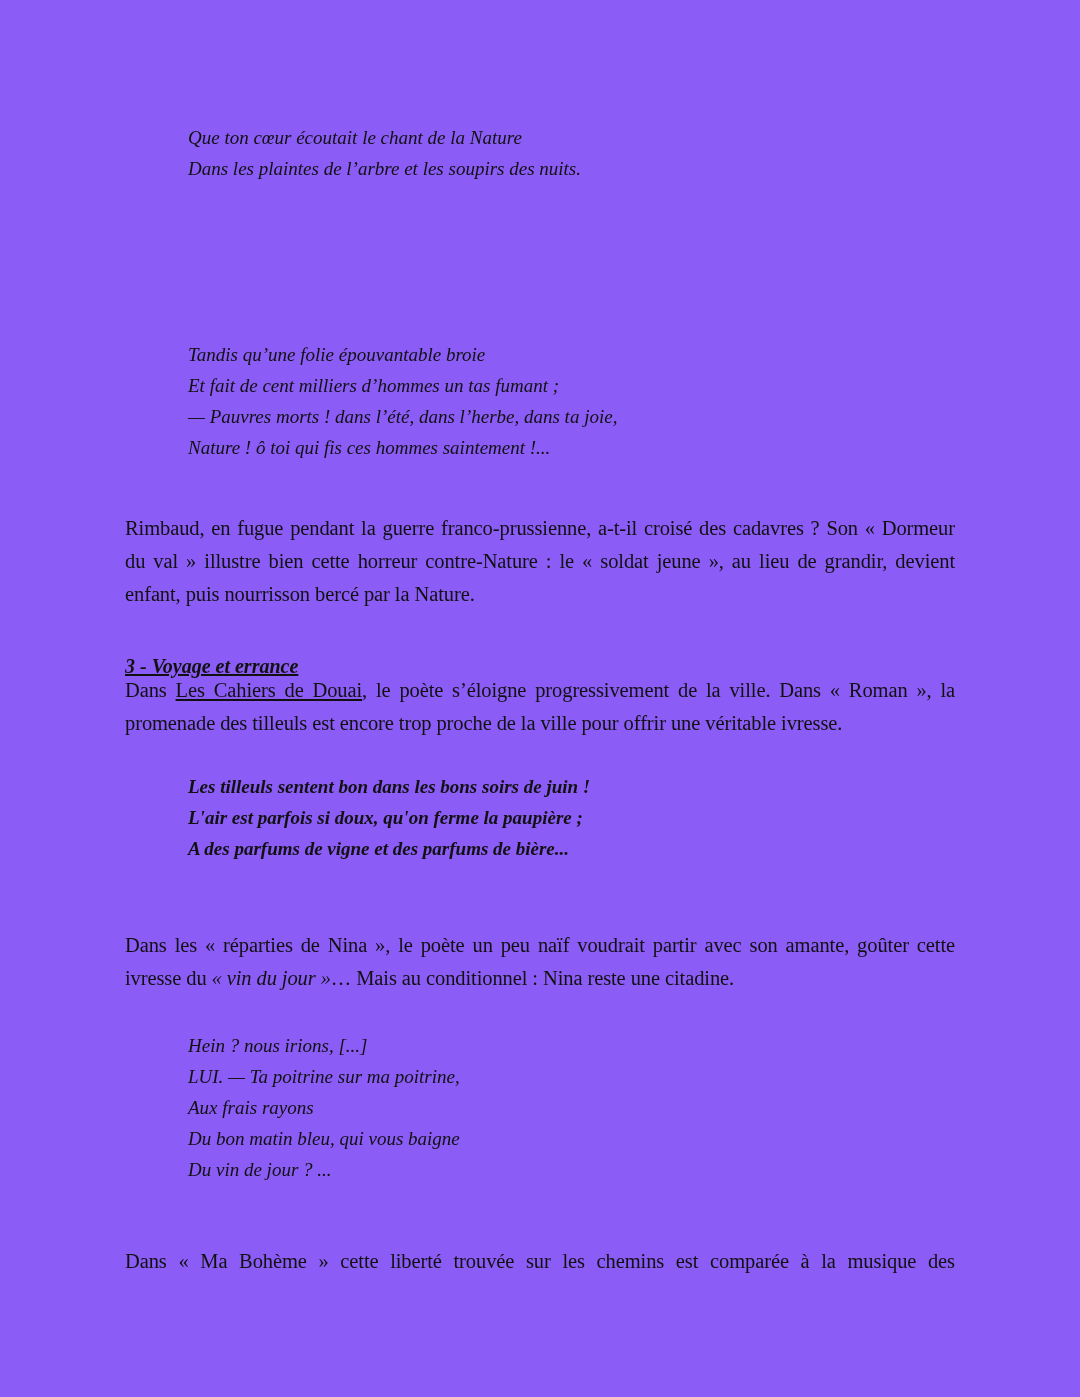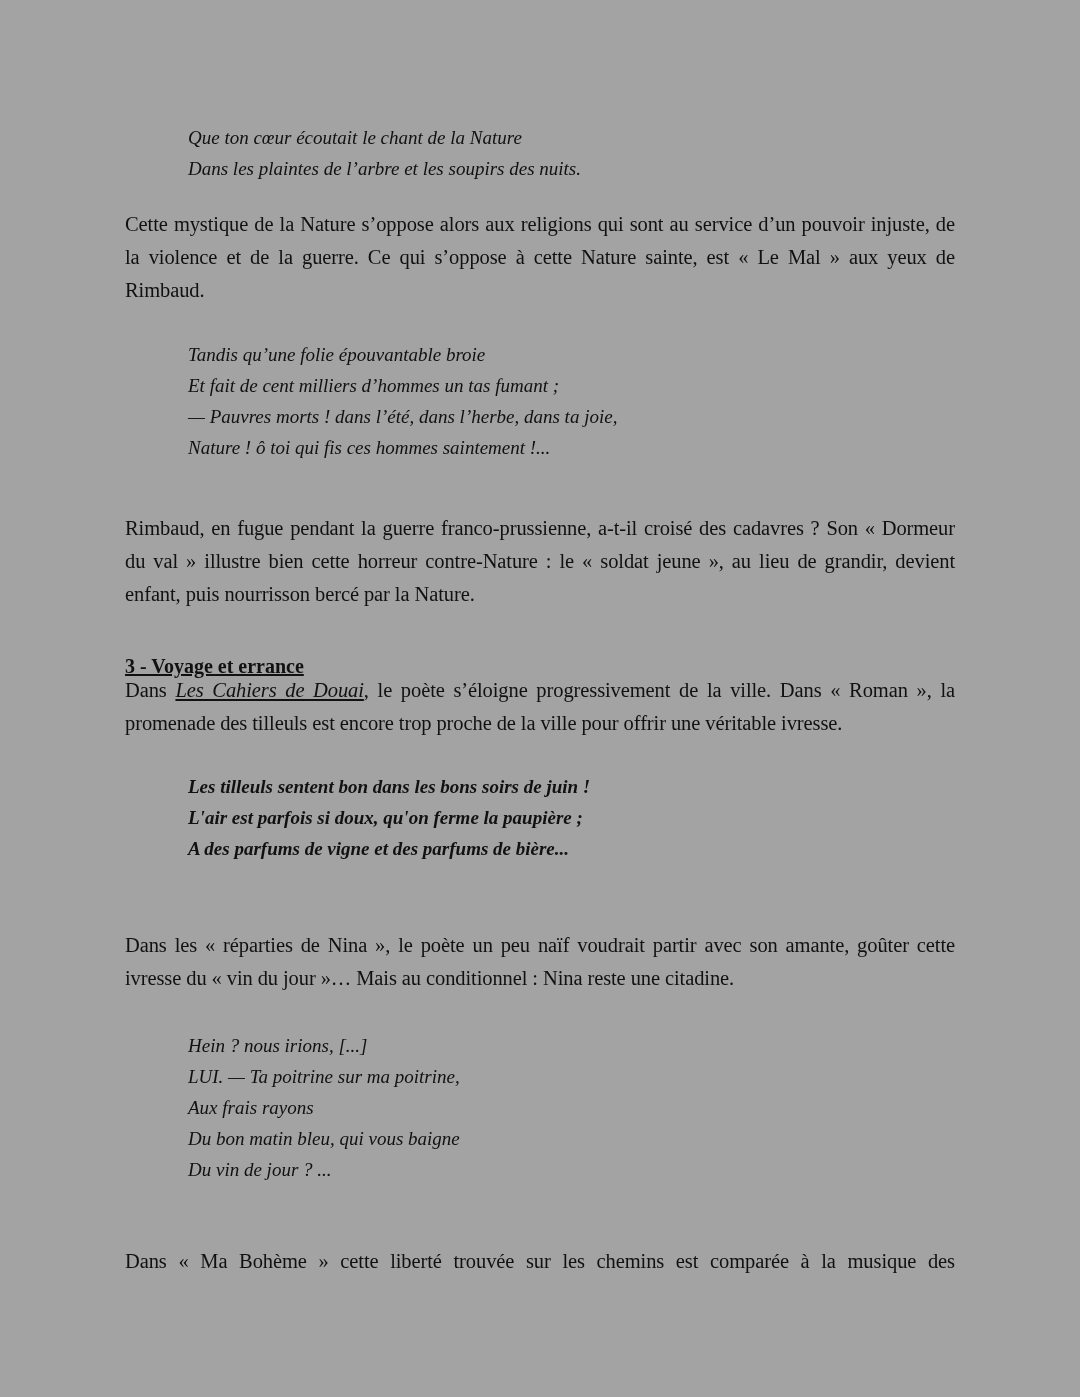--- a/index.html
+++ b/index.html
@@ -13,21 +13,21 @@
       position: relative;
       overflow: hidden;
       font-family: "Liberation Serif", "DejaVu Serif", serif;
       color: #111111;
     }
     .page {
       position: absolute;
       left: 0; top: 0;
       width: 1080px;
       height: 1397px;
-      background: #a3a3a3;
+      background: #8b5cf6;
     }
     .block {
       position: absolute;
       left: 125px;
       width: 830px;
     }
     .para {
       font-size: 20.5px;
       line-height: 33px;
       text-align: justify;
@@ -50,49 +50,46 @@
     }
     .heading {
       font-weight: bold;
       text-decoration: underline;
       font-size: 20px;
       line-height: 24px;
       margin: 0;
       position: absolute;
       left: 125px;
     }
-    .em { }
-    .title-ref { font-style: italic; text-decoration: underline; }
+    .em { font-style: italic; }
+    .title-ref { text-decoration: underline; }
   </style>
 </head>
 <body>
 
 <div class="page">
 
   <div class="verse" style="top:122px;">
     <span class="line">Que ton cœur écoutait le chant de la Nature</span>
     <span class="line">Dans les plaintes de l’arbre et les soupirs des nuits.</span>
   </div>
 
-  <div class="block" style="top:208px;">
-    <p class="para">Cette mystique de la Nature s’oppose alors aux religions qui sont au service d’un pouvoir injuste, de la violence et de la guerre. Ce qui s’oppose à cette Nature sainte, est « Le Mal » aux yeux de Rimbaud.</p>
-  </div>
 
   <div class="verse" style="top:339px;">
     <span class="line">Tandis qu’une folie épouvantable broie</span>
     <span class="line">Et fait de cent milliers d’hommes un tas fumant ;</span>
     <span class="line">— Pauvres morts ! dans l’été, dans l’herbe, dans ta joie,</span>
     <span class="line">Nature ! ô toi qui fis ces hommes saintement !...</span>
   </div>
 
   <div class="block" style="top:496px;margin-top:16px;">
     <p class="para">Rimbaud, en fugue pendant la guerre franco-prussienne, a-t-il croisé des cadavres ? Son « Dormeur du val » illustre bien cette horreur contre-Nature : le « soldat jeune », au lieu de grandir, devient enfant, puis nourrisson bercé par la Nature.</p>
   </div>
 
-  <h3 class="heading" style="top:654px;">3 - Voyage et errance</h3>
+  <h3 class="heading" style="top:654px;font-style:italic;">3 - Voyage et errance</h3>
 
   <div class="block" style="top:674px;">
     <p class="para"><span>Dans </span><span class="title-ref">Les Cahiers de Douai</span><span>, le poète s’éloigne progressivement de la ville. Dans « Roman », la promenade des tilleuls est encore trop proche de la ville pour offrir une véritable ivresse.</span></p>
   </div>
 
   <div class="verse" style="top:771px;font-weight:bold;">
     <span class="line">Les tilleuls sentent bon dans les bons soirs de juin !</span>
     <span class="line">L'air est parfois si doux, qu'on ferme la paupière ;</span>
     <span class="line">A des parfums de vigne et des parfums de bière...</span>
   </div>

